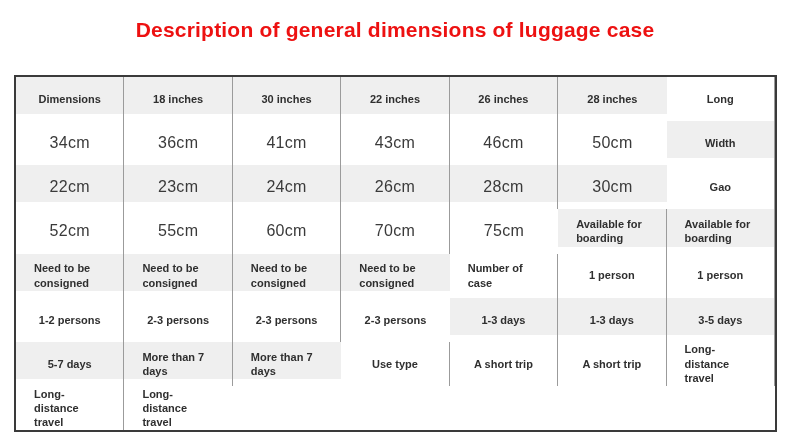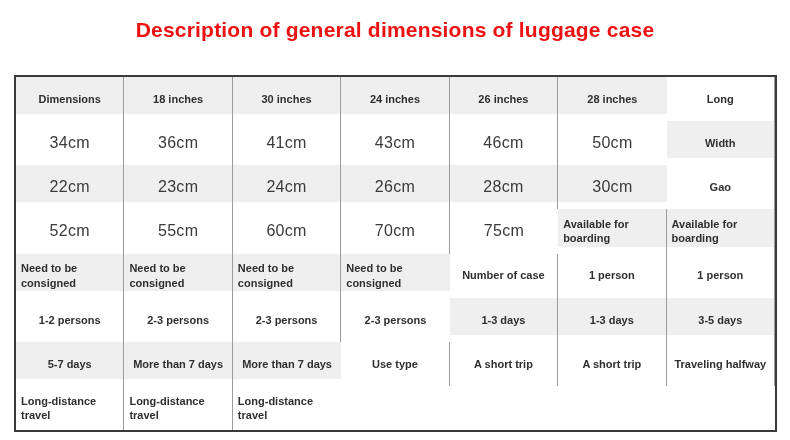--- a/index.html
+++ b/index.html
@@ -13,21 +13,21 @@
     letter-spacing:0.2px;
   }
   .table {
     position:absolute; left:14px; top:75px; width:763px; height:357px;
     box-sizing:border-box; border:2px solid #3a3a3a;
     display:grid; grid-template-columns:repeat(7,1fr); grid-template-rows:repeat(8,1fr);
   }
   .cell {
     box-sizing:border-box; border-right:1.5px solid #9b9b9b;
     display:flex; align-items:center; justify-content:center;
-    padding:2px 5px; overflow:hidden;
+    padding:2px 18px; overflow:hidden;
   }
   .cell.last { border-right:none; }
   .cell span {
     display:block; text-align:left; font-size:11px; font-weight:600;
     color:#2f2f2f; line-height:1.3;
   }
   .cell.big span {
     font-size:16px; font-weight:400; color:#3a3a3a; letter-spacing:0.3px;
     line-height:1;
   }
@@ -45,21 +45,21 @@
   <div class="cell shade">
       <span>Dimensions</span>
     </div>
   <div class="cell shade">
       <span>18 inches</span>
     </div>
   <div class="cell shade">
       <span>30 inches</span>
     </div>
   <div class="cell shade">
-      <span>24 inches</span>
+      <span>22 inches</span>
     </div>
   <div class="cell shade">
       <span>26 inches</span>
     </div>
   <div class="cell shade last">
       <span>28 inches</span>
     </div>
 
   <div class="cell">
       <span>Long</span>
@@ -187,23 +187,20 @@
   <div class="cell">
       <span>Use type</span>
     </div>
   <div class="cell">
       <span>A short trip</span>
     </div>
   <div class="cell">
       <span>A short trip</span>
     </div>
   <div class="cell">
-      <span>Traveling halfway</span>
-    </div>
-  <div class="cell">
       <span>Long-distance travel</span>
     </div>
   <div class="cell">
       <span>Long-distance travel</span>
     </div>
   <div class="cell last">
       <span>Long-distance travel</span>
     </div>
 
 </div>

